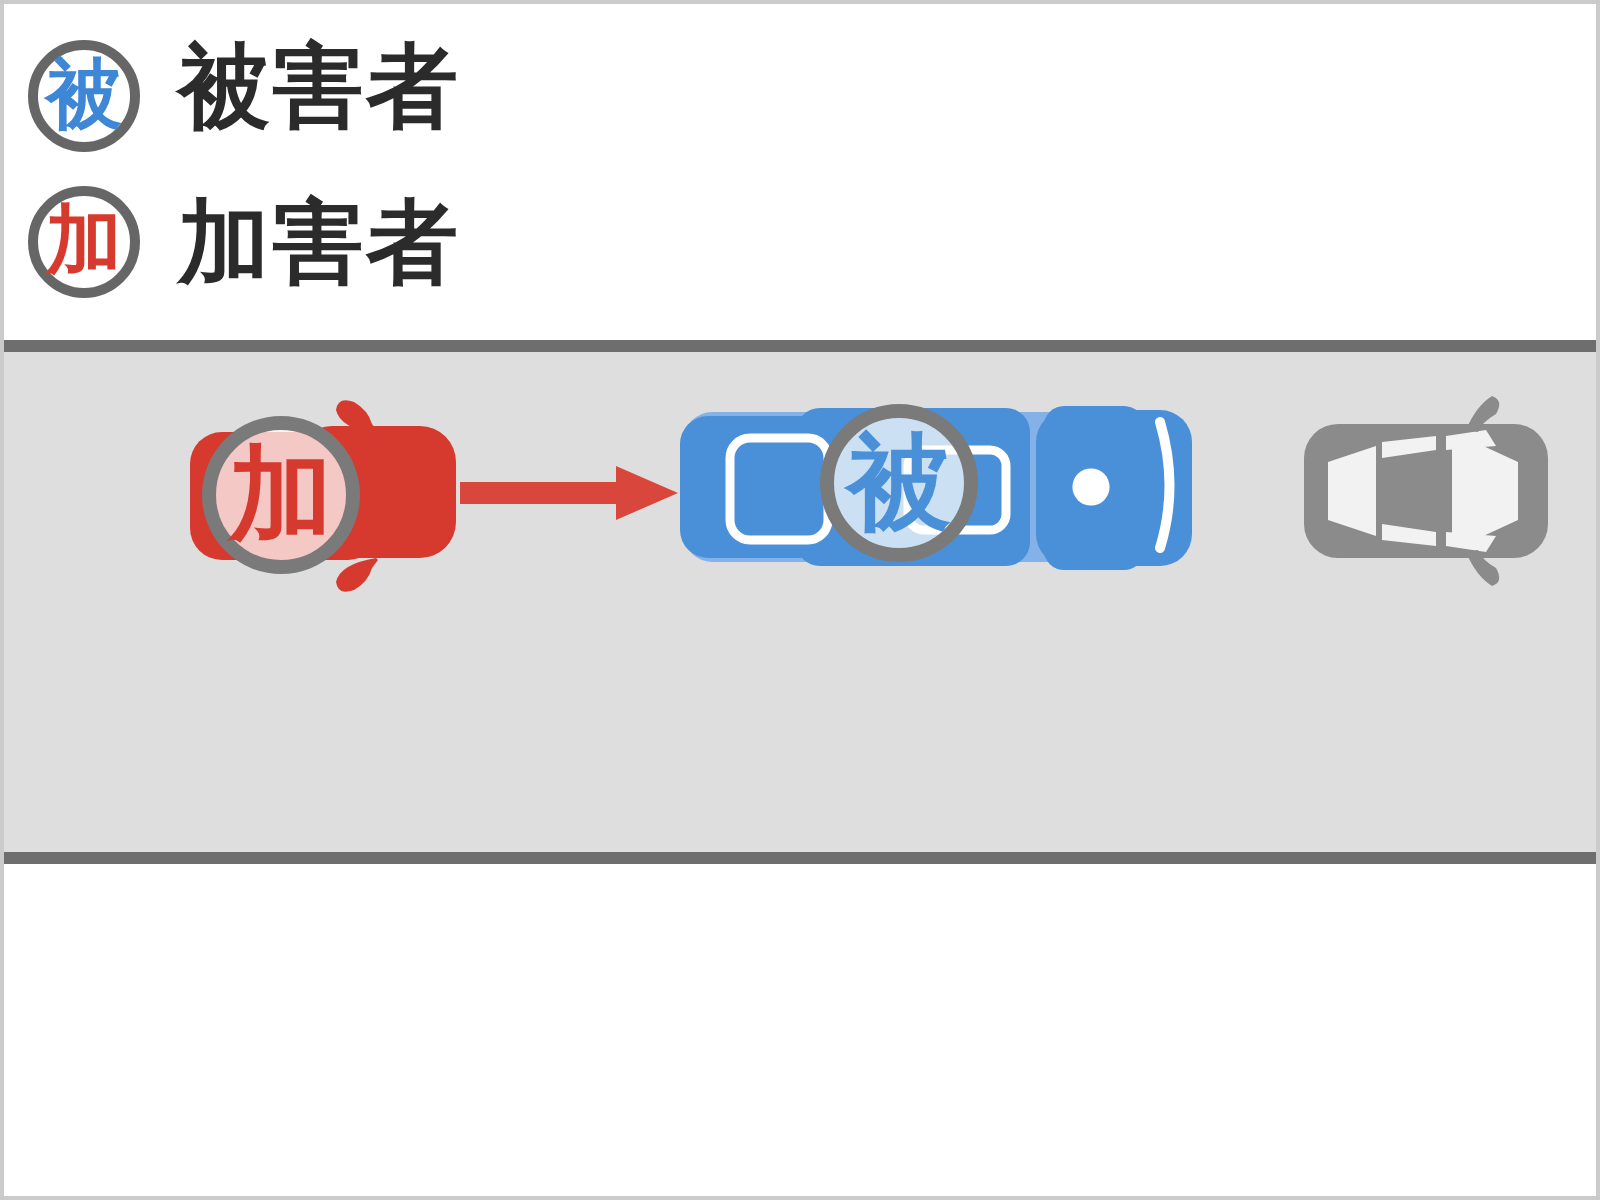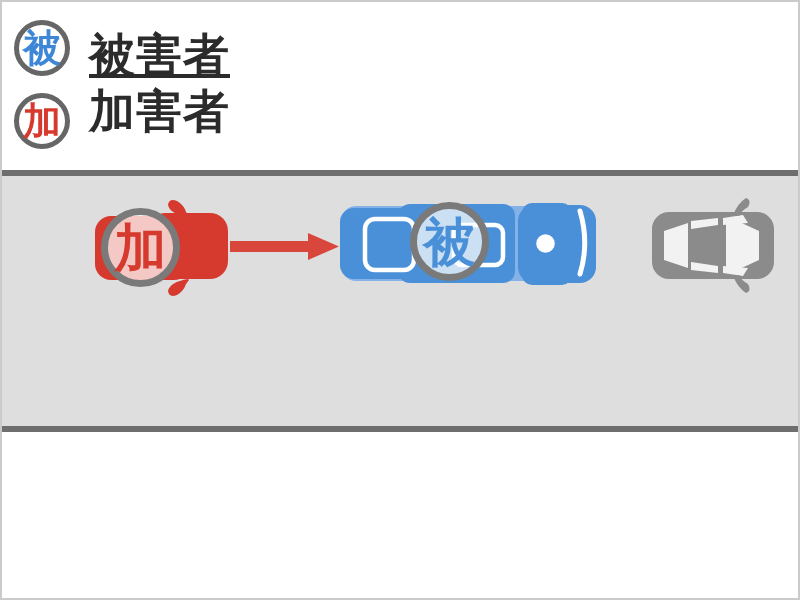--- a/index.html
+++ b/index.html
@@ -17,22 +17,22 @@
   .legend-badge{
     width:56px;height:56px;border:5px solid #666666;background:#ffffff;
     font-size:38px;
   }
   .legend-badge.victim{left:12px;top:18px;color:#3d87d6;}
   .legend-badge.perp{left:12px;top:91px;color:#d63a2e;}
   .legend-label{
     position:absolute;left:87px;font-size:46px;font-weight:bold;
     color:#2b2b2b;letter-spacing:1px;line-height:50px;white-space:nowrap;
   }
-  .legend-label.victim{top:28px;text-decoration:underline;}
-  .legend-label.perp{top:84px;}
+  .legend-label.victim{top:16px;}
+  .legend-label.perp{top:94px;}
   
   .road{
     position:absolute;left:0;top:168px;width:800px;height:262px;
     background:#dedede;border-top:6px solid #6e6e6e;border-bottom:6px solid #6e6e6e;
     box-sizing:border-box;
   }
   .scene-svg{position:absolute;left:0;top:0;width:800px;height:600px;}
   
   .car-badge{
     width:79px;height:79px;border:7px solid #7a7a7a;

